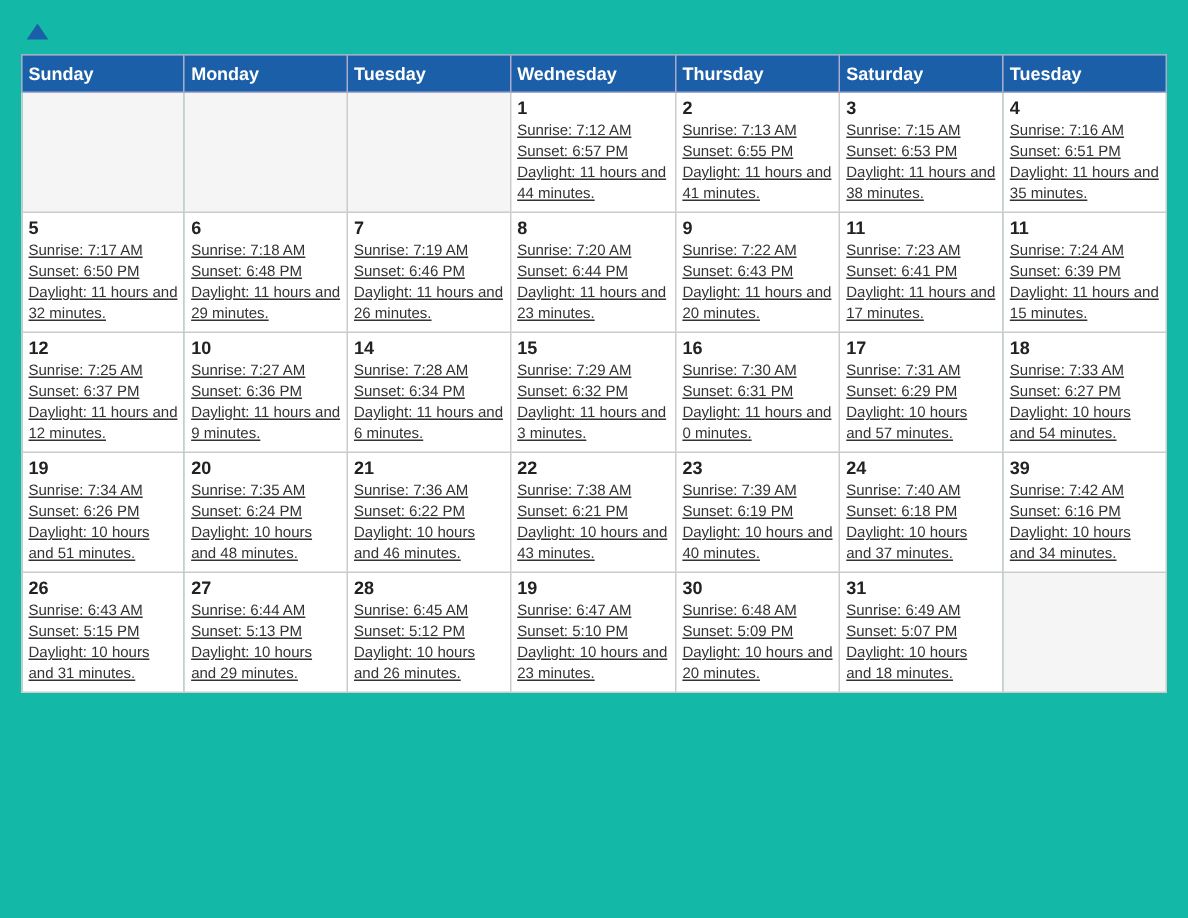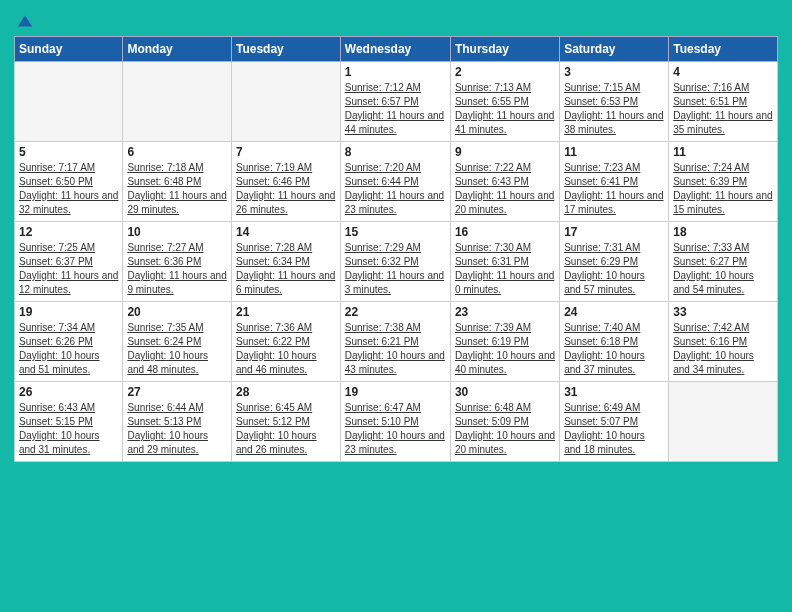--- a/index.html
+++ b/index.html
@@ -236,21 +236,21 @@
           </td>
           <td>
             <span class="day-number">23</span>
             <div class="day-info">Sunrise: 7:39 AM<br>Sunset: 6:19 PM<br>Daylight: 10 hours and 40 minutes.</div>
           </td>
           <td>
             <span class="day-number">24</span>
             <div class="day-info">Sunrise: 7:40 AM<br>Sunset: 6:18 PM<br>Daylight: 10 hours and 37 minutes.</div>
           </td>
           <td>
-            <span class="day-number">33</span>
+            <span class="day-number">39</span>
             <div class="day-info">Sunrise: 7:42 AM<br>Sunset: 6:16 PM<br>Daylight: 10 hours and 34 minutes.</div>
           </td>
         </tr>
         <tr class="week-row">
           <td>
             <span class="day-number">26</span>
             <div class="day-info">Sunrise: 6:43 AM<br>Sunset: 5:15 PM<br>Daylight: 10 hours and 31 minutes.</div>
           </td>
           <td>
             <span class="day-number">27</span>

